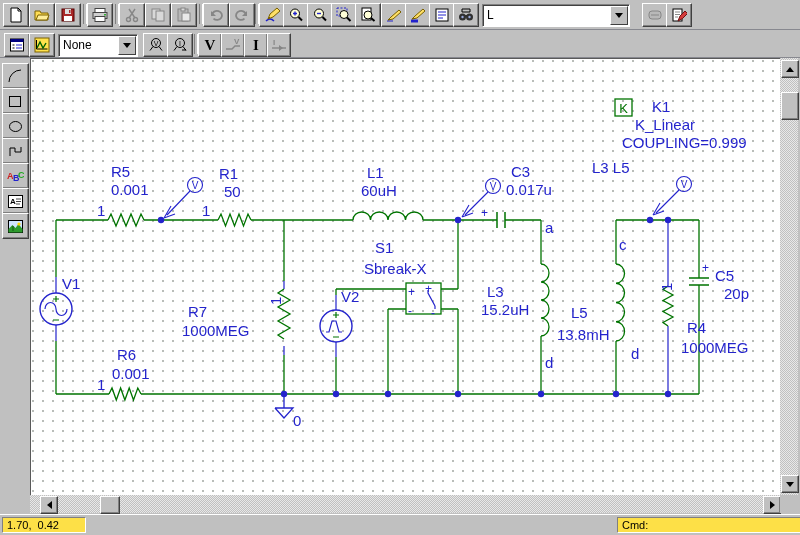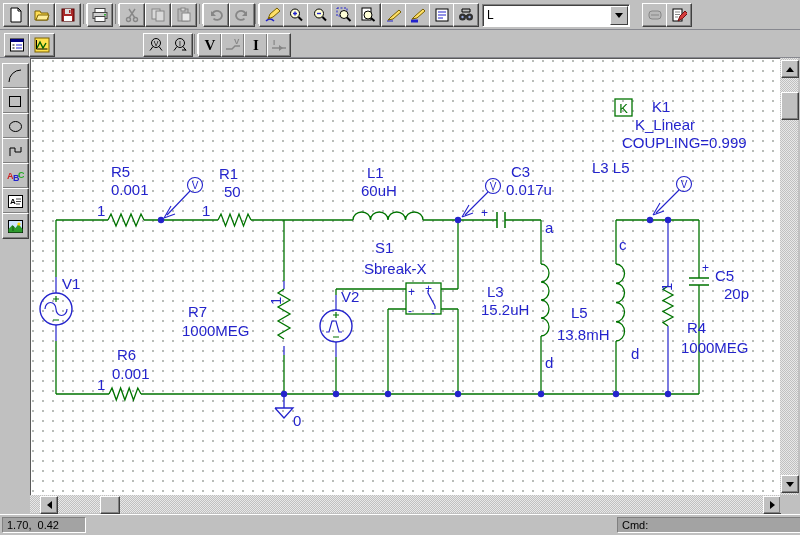--- a/index.html
+++ b/index.html
@@ -40,21 +40,21 @@
                       linear-gradient(45deg,#e8e8e8 25%,transparent 25%,transparent 75%,#e8e8e8 75%);
      background-size:2px 2px;background-position:0 0,1px 1px;}
   .sbbtn{position:absolute;width:16px;height:16px;background:#c0c0c0;
          border:1px solid;border-color:#ffffff #404040 #404040 #ffffff;
          box-shadow:inset -1px -1px 0 #808080;display:flex;align-items:center;justify-content:center;}
   .sbthumb{position:absolute;background:#c0c0c0;border:1px solid;border-color:#ffffff #404040 #404040 #ffffff;
          box-shadow:inset -1px -1px 0 #808080;}
   #corner{position:absolute;left:780px;top:495px;width:20px;height:18px;background:#c0c0c0;}
   #statusbar{position:absolute;left:0;top:514px;width:800px;height:21px;background:#c0c0c0;
              border-top:1px solid #ffffff;}
-  .scell{position:absolute;top:2px;height:16px;background:#a3a3a3;
+  .scell{position:absolute;top:2px;height:16px;background:#fde047;
          border:1px solid;border-color:#808080 #ffffff #ffffff #808080;
          font-size:11px;color:#000;padding:1px 4px;white-space:pre;box-sizing:border-box;}
   text{font-family:"Liberation Sans",sans-serif;}
   .stext{fill:#2424cc;font-size:15px;}
   .stext-sm{fill:#2424cc;font-size:12px;}
 </style>
 </head>
 <body>
 
 <div class="tbrow" id="tb1">
@@ -218,20 +218,26 @@
         <path d="M3.5 8h2M3.5 11h2" stroke="#000"></path>
         <path d="M7 8h6M7 11h6" stroke="#2222cc"></path>
       </svg>
   </div>
   <div class="btn" style="left:29px">
     <svg width="16" height="16">
         <rect x="1" y="1" width="14" height="14" fill="#ffe24d" stroke="#7a6000"></rect>
         <path d="M2.5 12V3M2.5 12h11" stroke="#000"></path>
         <path d="M3 11l3-6 3 6 3-5" fill="none" stroke="#006000" stroke-width="1.4"></path>
       </svg>
+  </div>
+  <div class="combo" style="left:58px;width:78px">
+    <span class="cval">None</span>
+    <span class="carrow">
+        <span class="tri-d"></span>
+      </span>
   </div>
   <div class="btn" style="left:143px">
     <svg width="16" height="16">
         <circle cx="8" cy="6" r="4.5" fill="none" stroke="#000"></circle>
         <text x="8" y="9" text-anchor="middle" font-size="7" fill="#000">V</text>
         <path d="M5 9.5L2 13.5M11 9.5l3 4" stroke="#000"></path>
       </svg>
   </div>
   <div class="btn" style="left:167px">
     <svg width="16" height="16">

